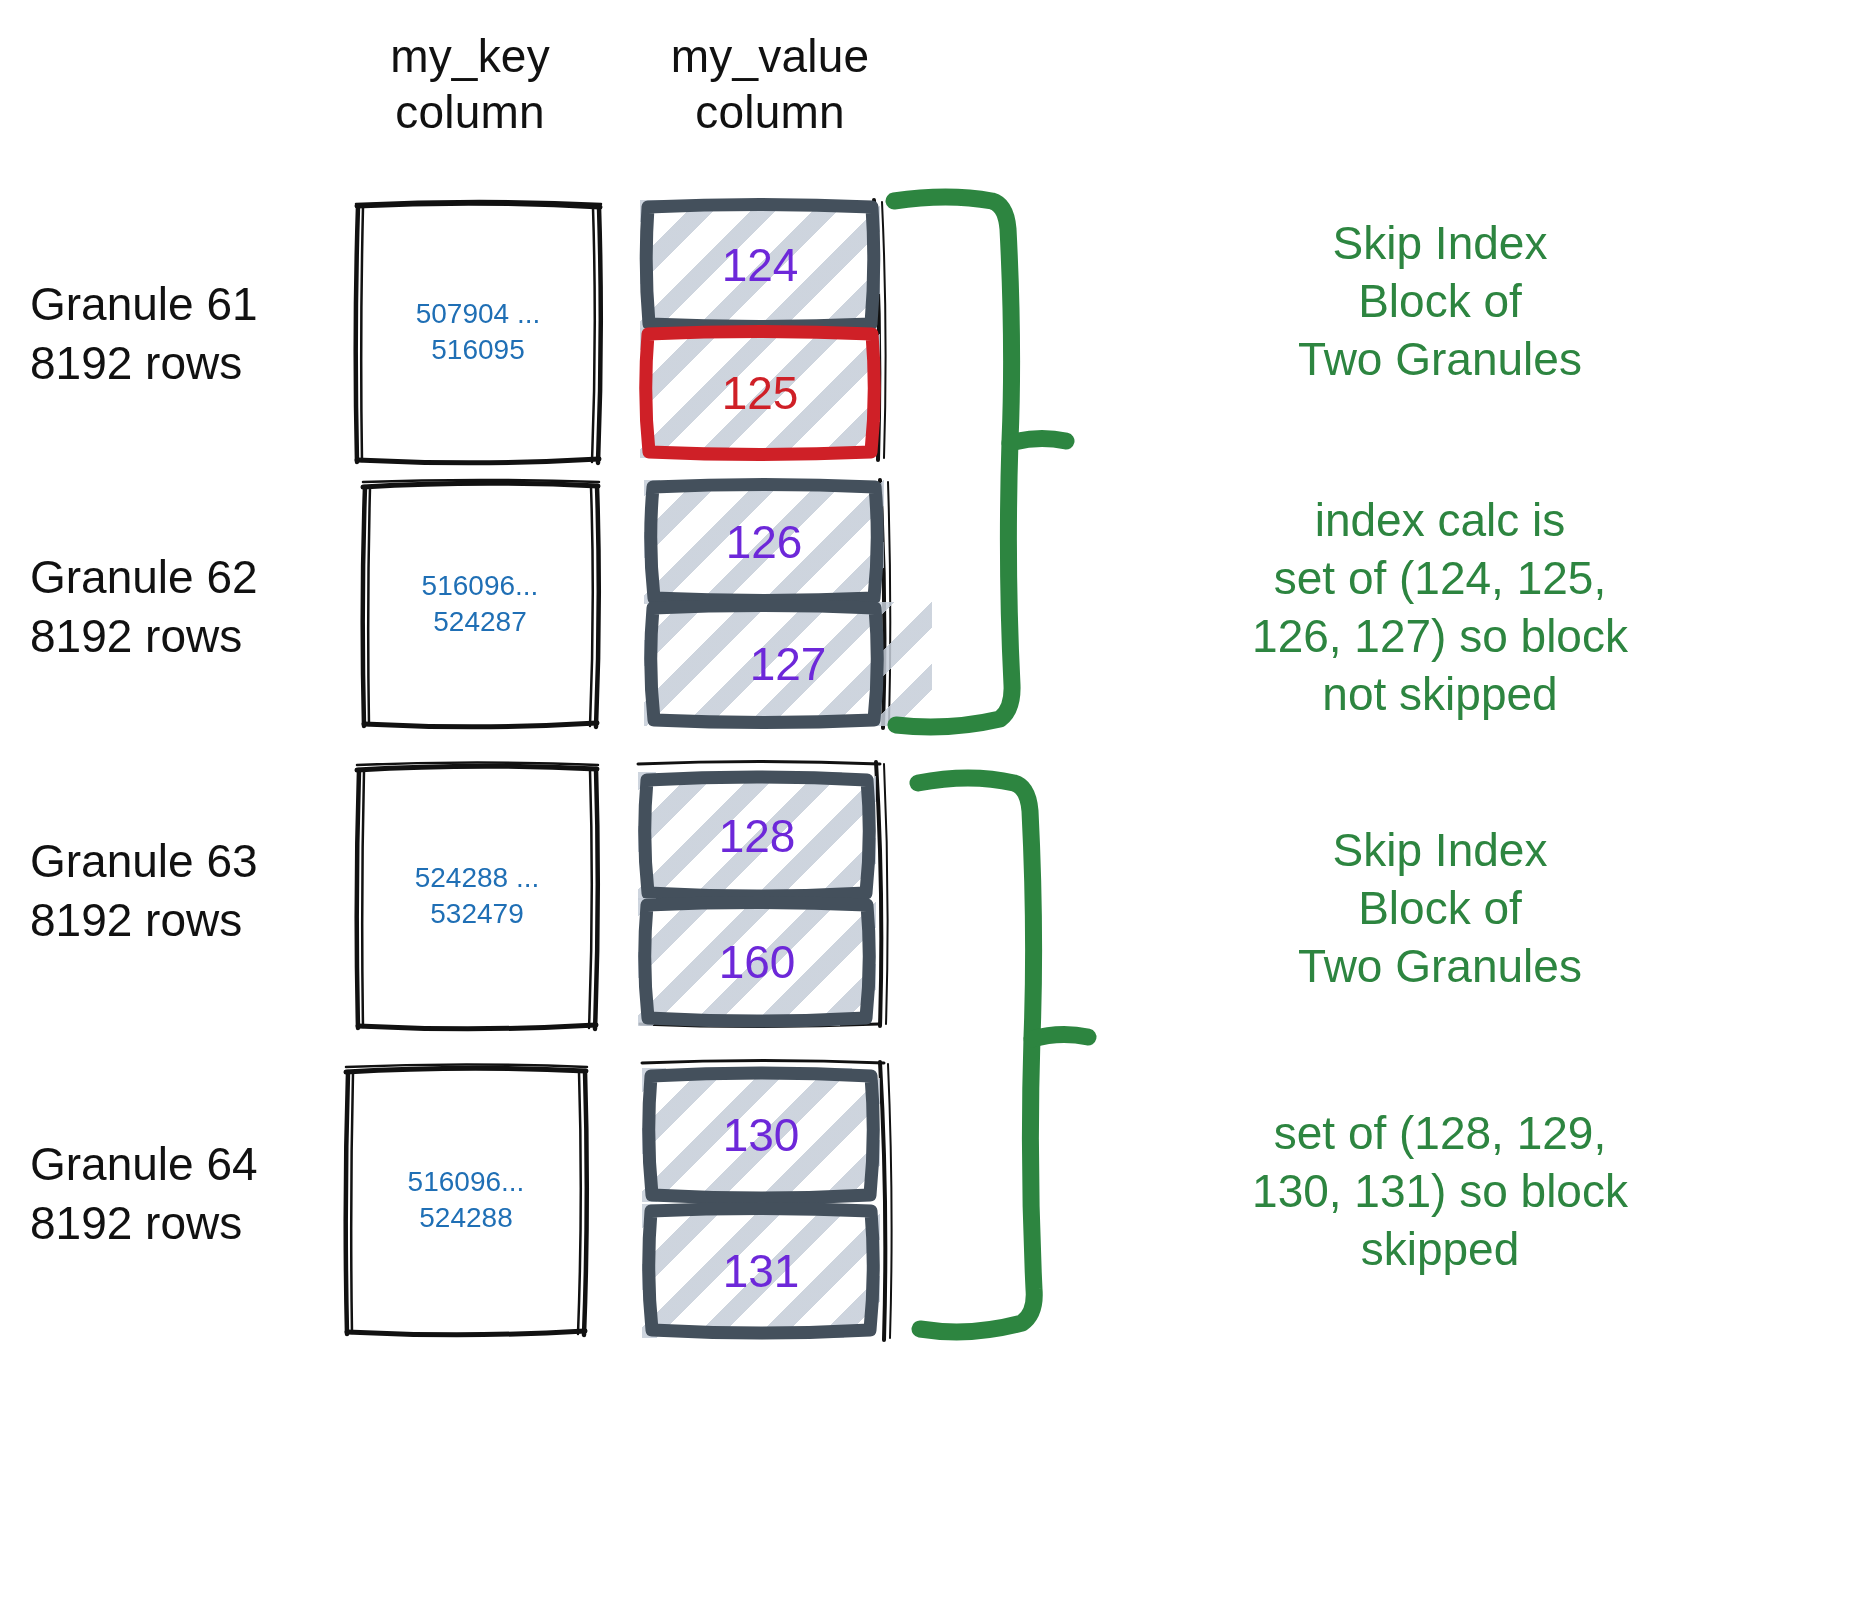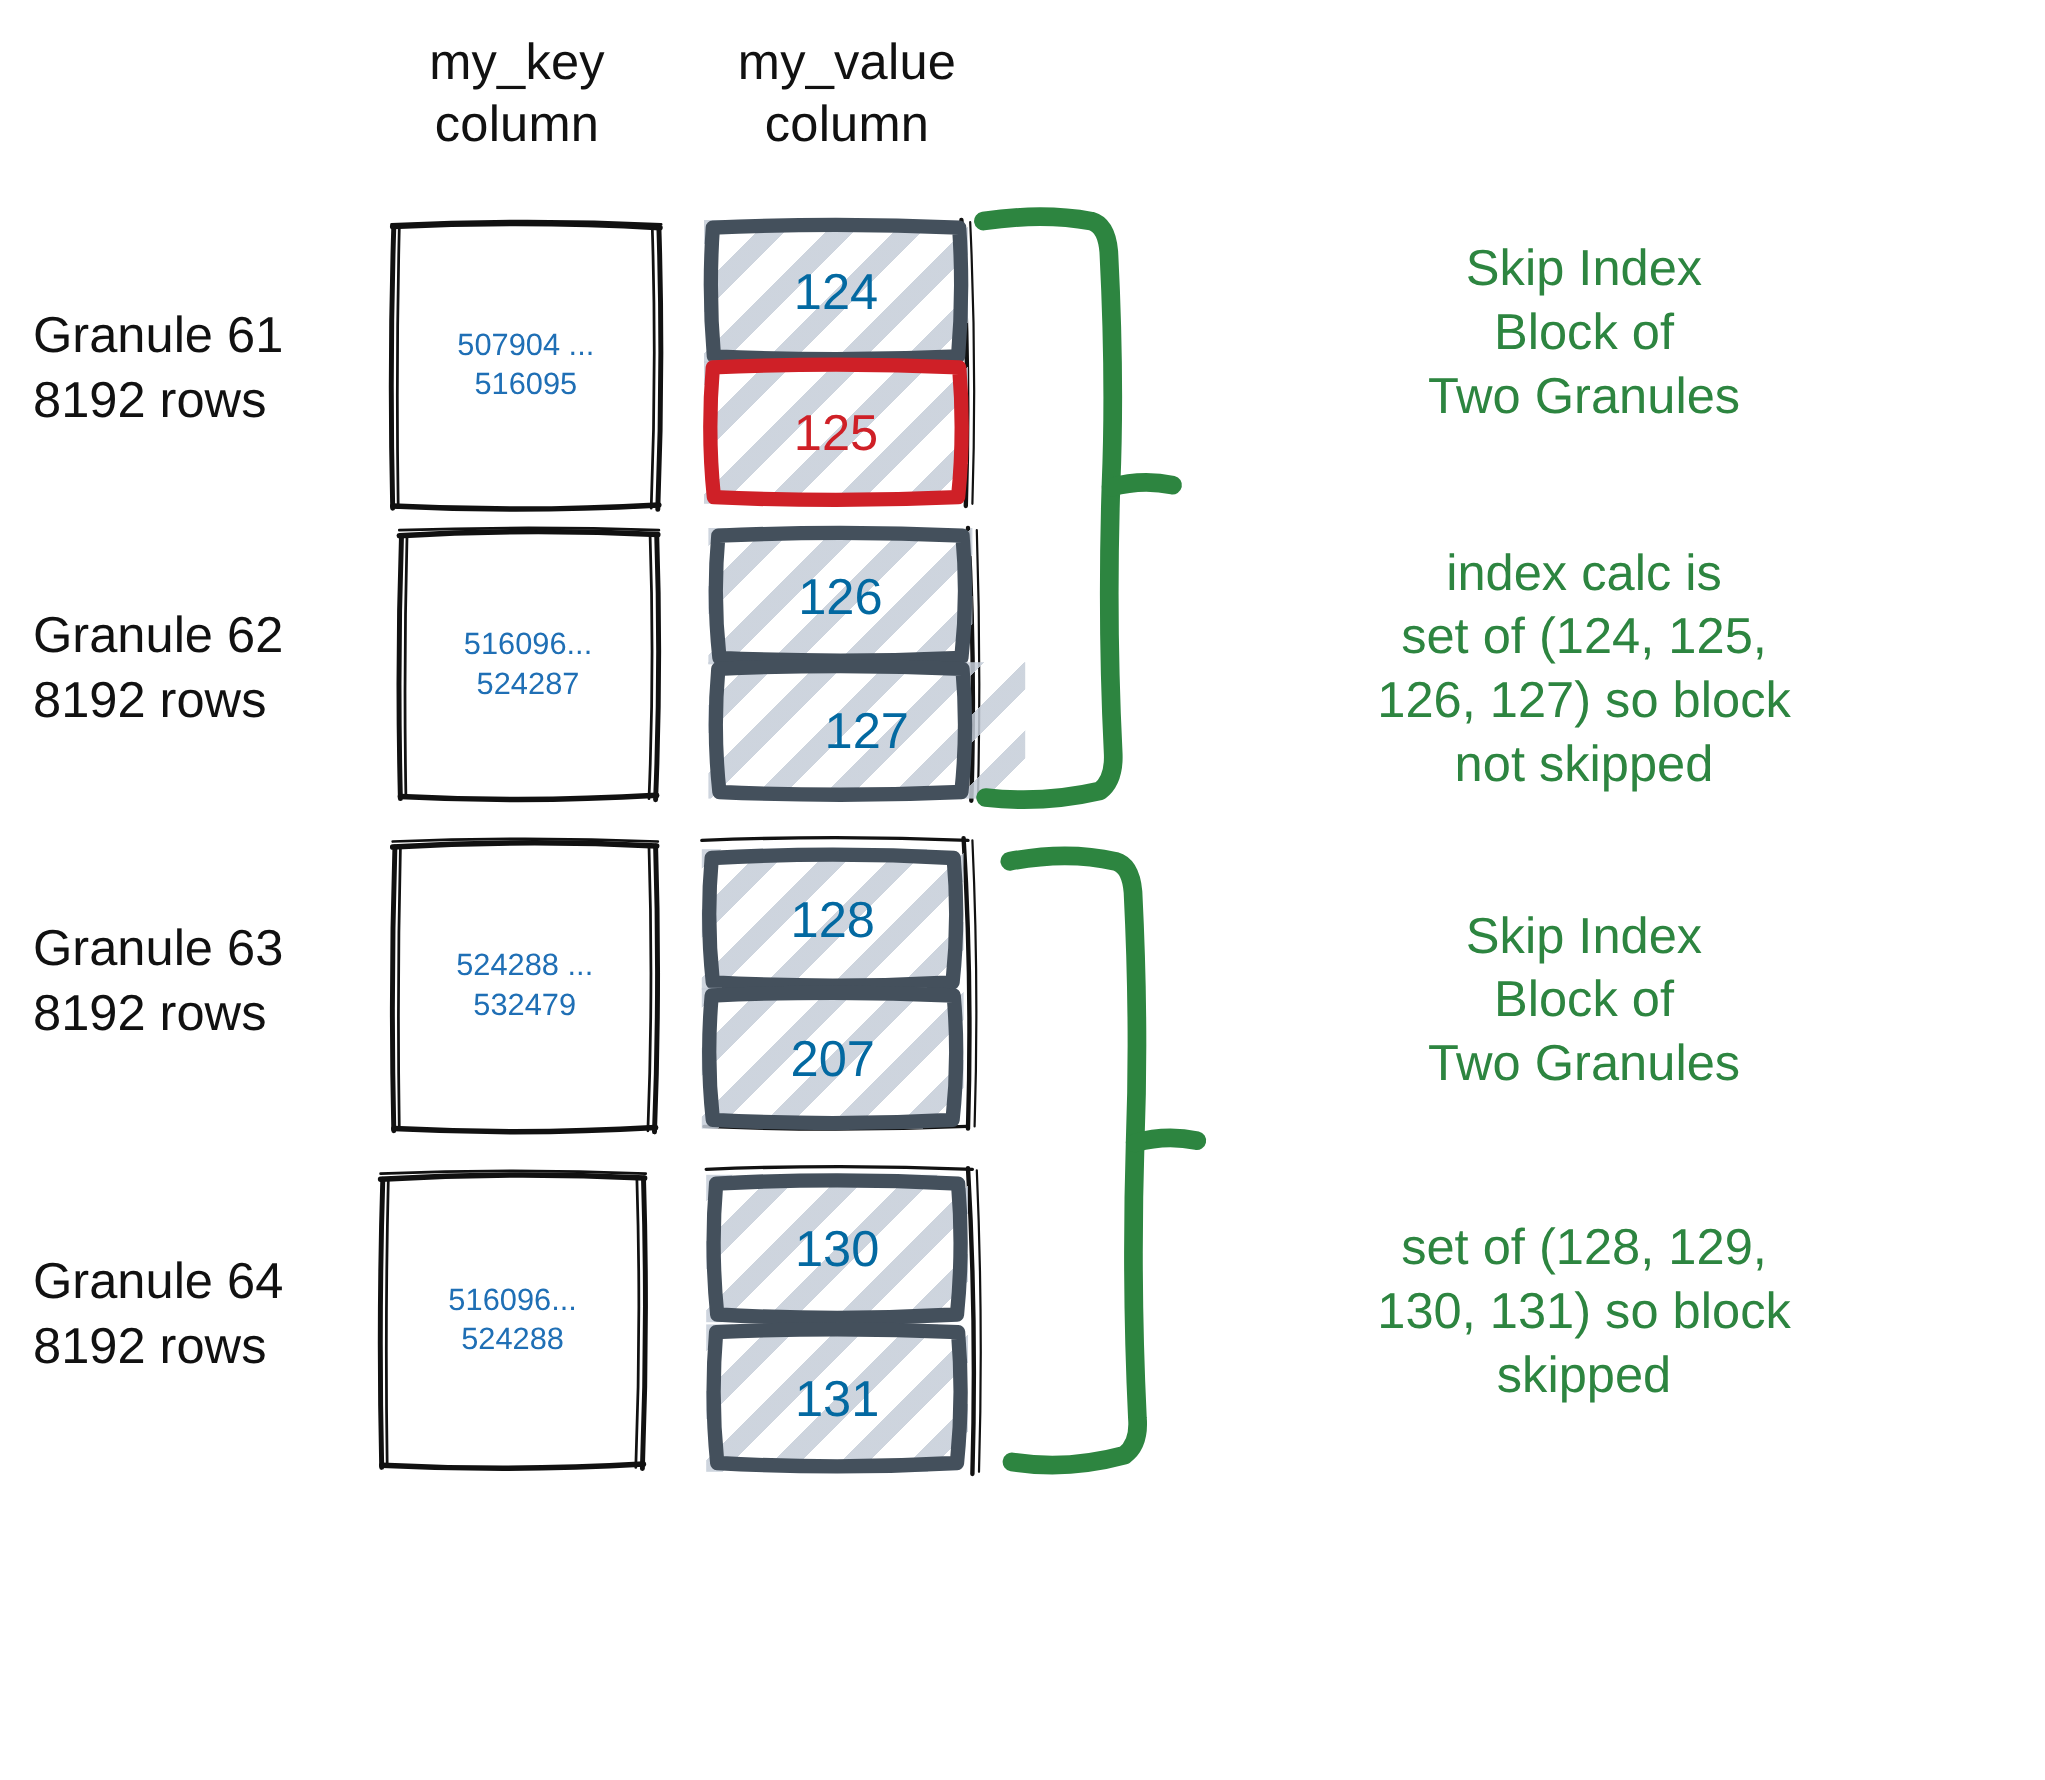--- a/index.html
+++ b/index.html
@@ -31,21 +31,21 @@
     position:absolute;left:0;right:0;top:50%;transform:translateY(-50%);
     text-align:center;color:#1f6fb5;font-size:28px;line-height:1.3;
     white-space:pre-line;
   }
 
   
   .val-wrap{position:absolute;}
   .val-outline{position:absolute;left:0;top:0;overflow:visible;}
   .val-cell{
     position:absolute;display:flex;align-items:center;justify-content:center;
-    font-size:46px;color:#0369a1;
+    font-size:46px;color:#6d28d9;
   }
   .val-cell.red{color:#cf2027;}
   .hatch{
     position:absolute;inset:0;
     background:repeating-linear-gradient(
       -45deg,
       rgba(197,205,216,0) 0px,
       rgba(197,205,216,0) 26px,
       rgba(197,205,216,.85) 26px,
       rgba(197,205,216,.85) 44px);
@@ -180,21 +180,21 @@
         <path d="M9 8 Q119 2 229 8 Q234 64 228 121 Q119 127 10 121 Q4 64 9 8Z" fill="none" stroke="#44505c" stroke-width="13" stroke-linejoin="round" stroke-linecap="round"></path>
       </svg>
       <span class="val-num">128</span>
     </div>
 
     <div class="val-cell" style="left:6px;top:140px;width:238px;height:128px;">
       <div class="hatch"></div>
       <svg style="position:absolute;inset:0;overflow:visible;" width="238" height="128" viewBox="0 0 238 128">
         <path d="M9 7 Q119 2 229 7 Q234 64 228 120 Q119 126 10 120 Q4 64 9 7Z" fill="none" stroke="#44505c" stroke-width="13" stroke-linejoin="round" stroke-linecap="round"></path>
       </svg>
-      <span class="val-num">207</span>
+      <span class="val-num">160</span>
     </div>
   </div>
 
   <div class="row-label" style="left:30px;top:1135px;width:300px;">Granule 64
 8192 rows</div>
 
   <div class="key-box" style="left:340px;top:1062px;width:252px;height:276px;">
     <svg width="252" height="276" viewBox="0 0 252 276">
       <path d="M6 10 Q126 3 246 9" fill="none" stroke="#111" stroke-width="5" stroke-linecap="round"></path>
       <path d="M6 5 Q126 0 247 5" fill="none" stroke="#111" stroke-width="2.5" stroke-linecap="round"></path>

